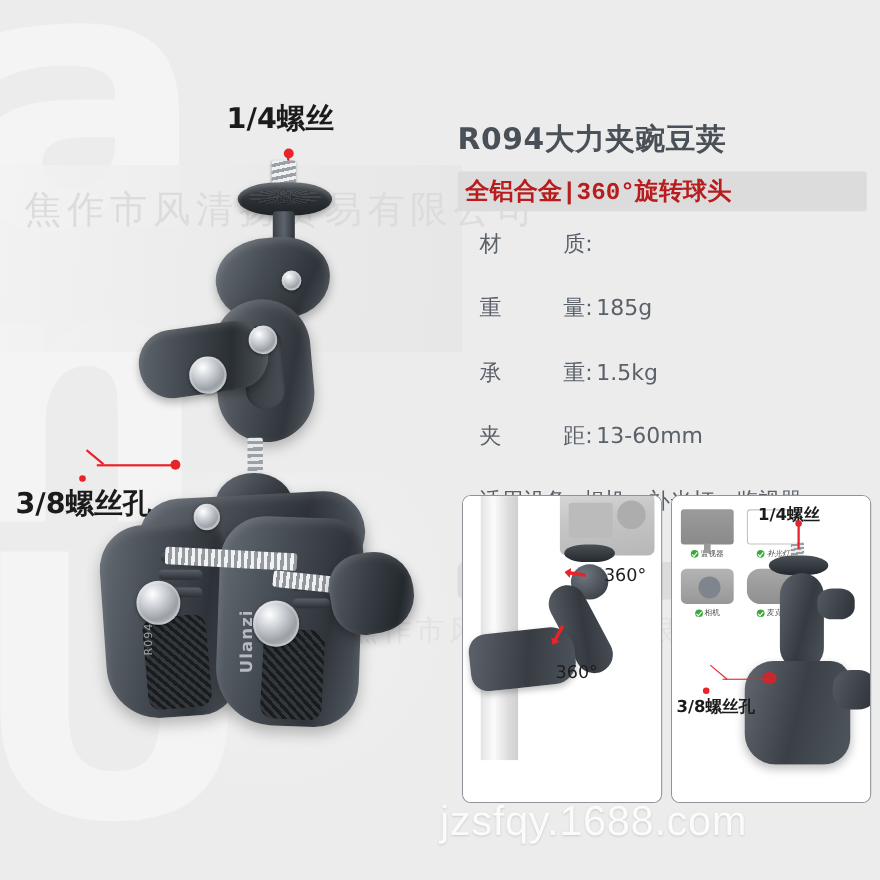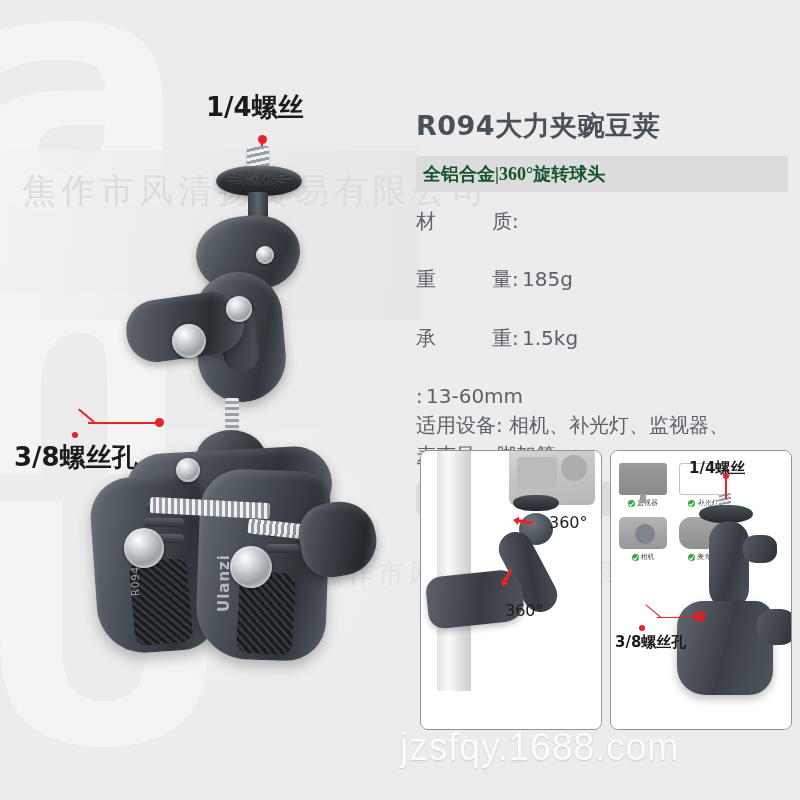--- a/index.html
+++ b/index.html
@@ -214,25 +214,25 @@
   #title {
     font-size:27px; font-weight:700; color:#4a5058; letter-spacing:.5px;
     font-family:"DejaVu Sans",sans-serif;
   }
   #subtitle-bar {
     margin-top:12px; height:36px; background:#dcdcdc;
     display:flex; align-items:center; padding:0 7px;
     border-radius:2px;
   }
   #subtitle {
-    font-size:18px; font-weight:700; color:#14532d;
-    font-family:Liberation Serif, serif; white-space:nowrap;
-  }
-
-  #spec-list { margin-top:15px; }
+    font-size:22px; font-weight:700; color:#b91c1c;
+    font-family:Liberation Mono, monospace; white-space:nowrap;
+  }
+
+  #spec-list { margin-top:15px;margin-left:20px; }
   .spec-row { display:flex; font-size:20px; color:#5b6169; line-height:1.46;
               font-family:"DejaVu Sans",sans-serif; }
   .spec-label {
     width:96px; flex:none;
     text-align:justify; text-align-last:justify;
   }
   .spec-label::after { content:""; display:inline-block; width:100%; }
   .spec-colon { flex:none; width:10px; }
   .spec-value { flex:1; }
   .spec-wide { display:block; font-size:20px; color:#5b6169; line-height:1.46;
@@ -453,20 +453,21 @@
       <span class="spec-label">重 量</span>
       <span class="spec-colon">:</span>
       <span class="spec-value">185g</span>
     </div>
     <div class="spec-row">
       <span class="spec-label">承 重</span>
       <span class="spec-colon">:</span>
       <span class="spec-value">1.5kg</span>
     </div>
     <div class="spec-row">
+      <span class="spec-label">夹 距</span>
       <span class="spec-colon">:</span>
       <span class="spec-value">13-60mm</span>
     </div>
     <div class="spec-wide">适用设备: 相机、补光灯、监视器、</div>
     <div class="spec-wide">麦克风、脚架等</div>
   </div>
 
   <div id="sellpoint-bar">
     <span id="sellpoint-title">产品卖点</span>
   </div>

